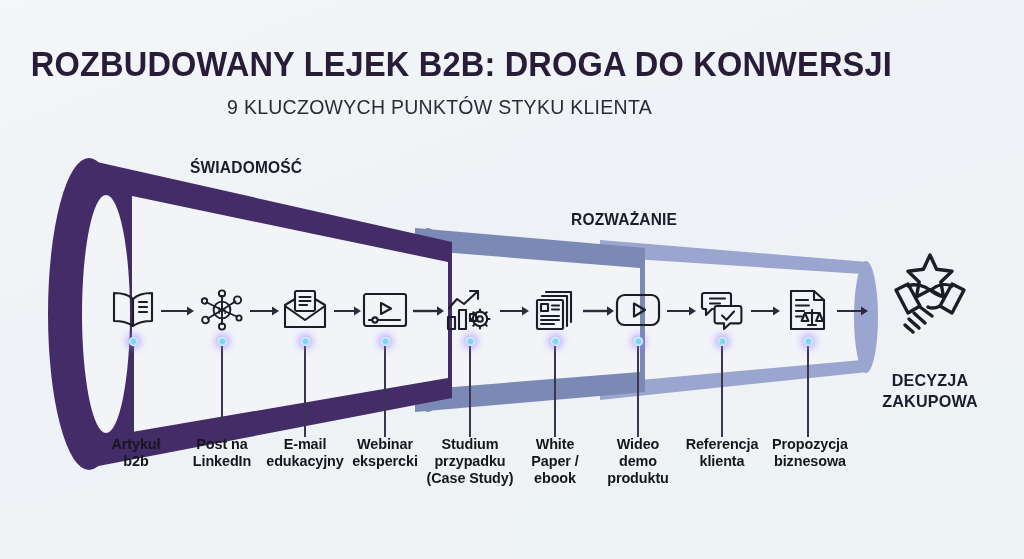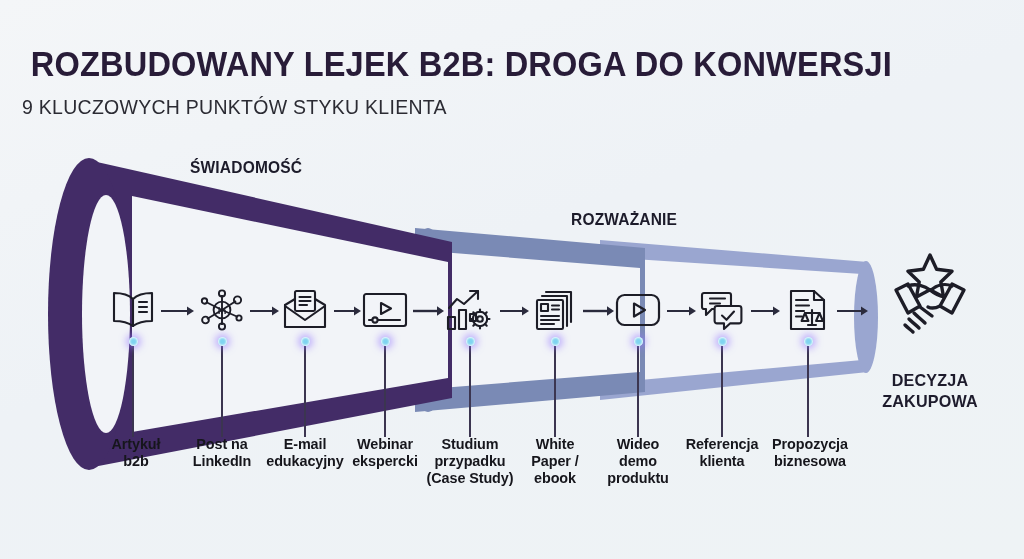--- a/index.html
+++ b/index.html
@@ -25,21 +25,21 @@
     width: 1024px;
     height: 559px;
   }
 
   
   .header {
     position: absolute;
     left: 0;
     top: 0;
     width: 879px;
-    text-align: left;
+    text-align: center;
     z-index: 6;
   }
   .main-title {
     margin: 0;
     padding-top: 44px;
     font-size: 35px;
     font-weight: bold;
     letter-spacing: 0.2px;
     color: #281c38;
     transform: scaleX(0.93);

